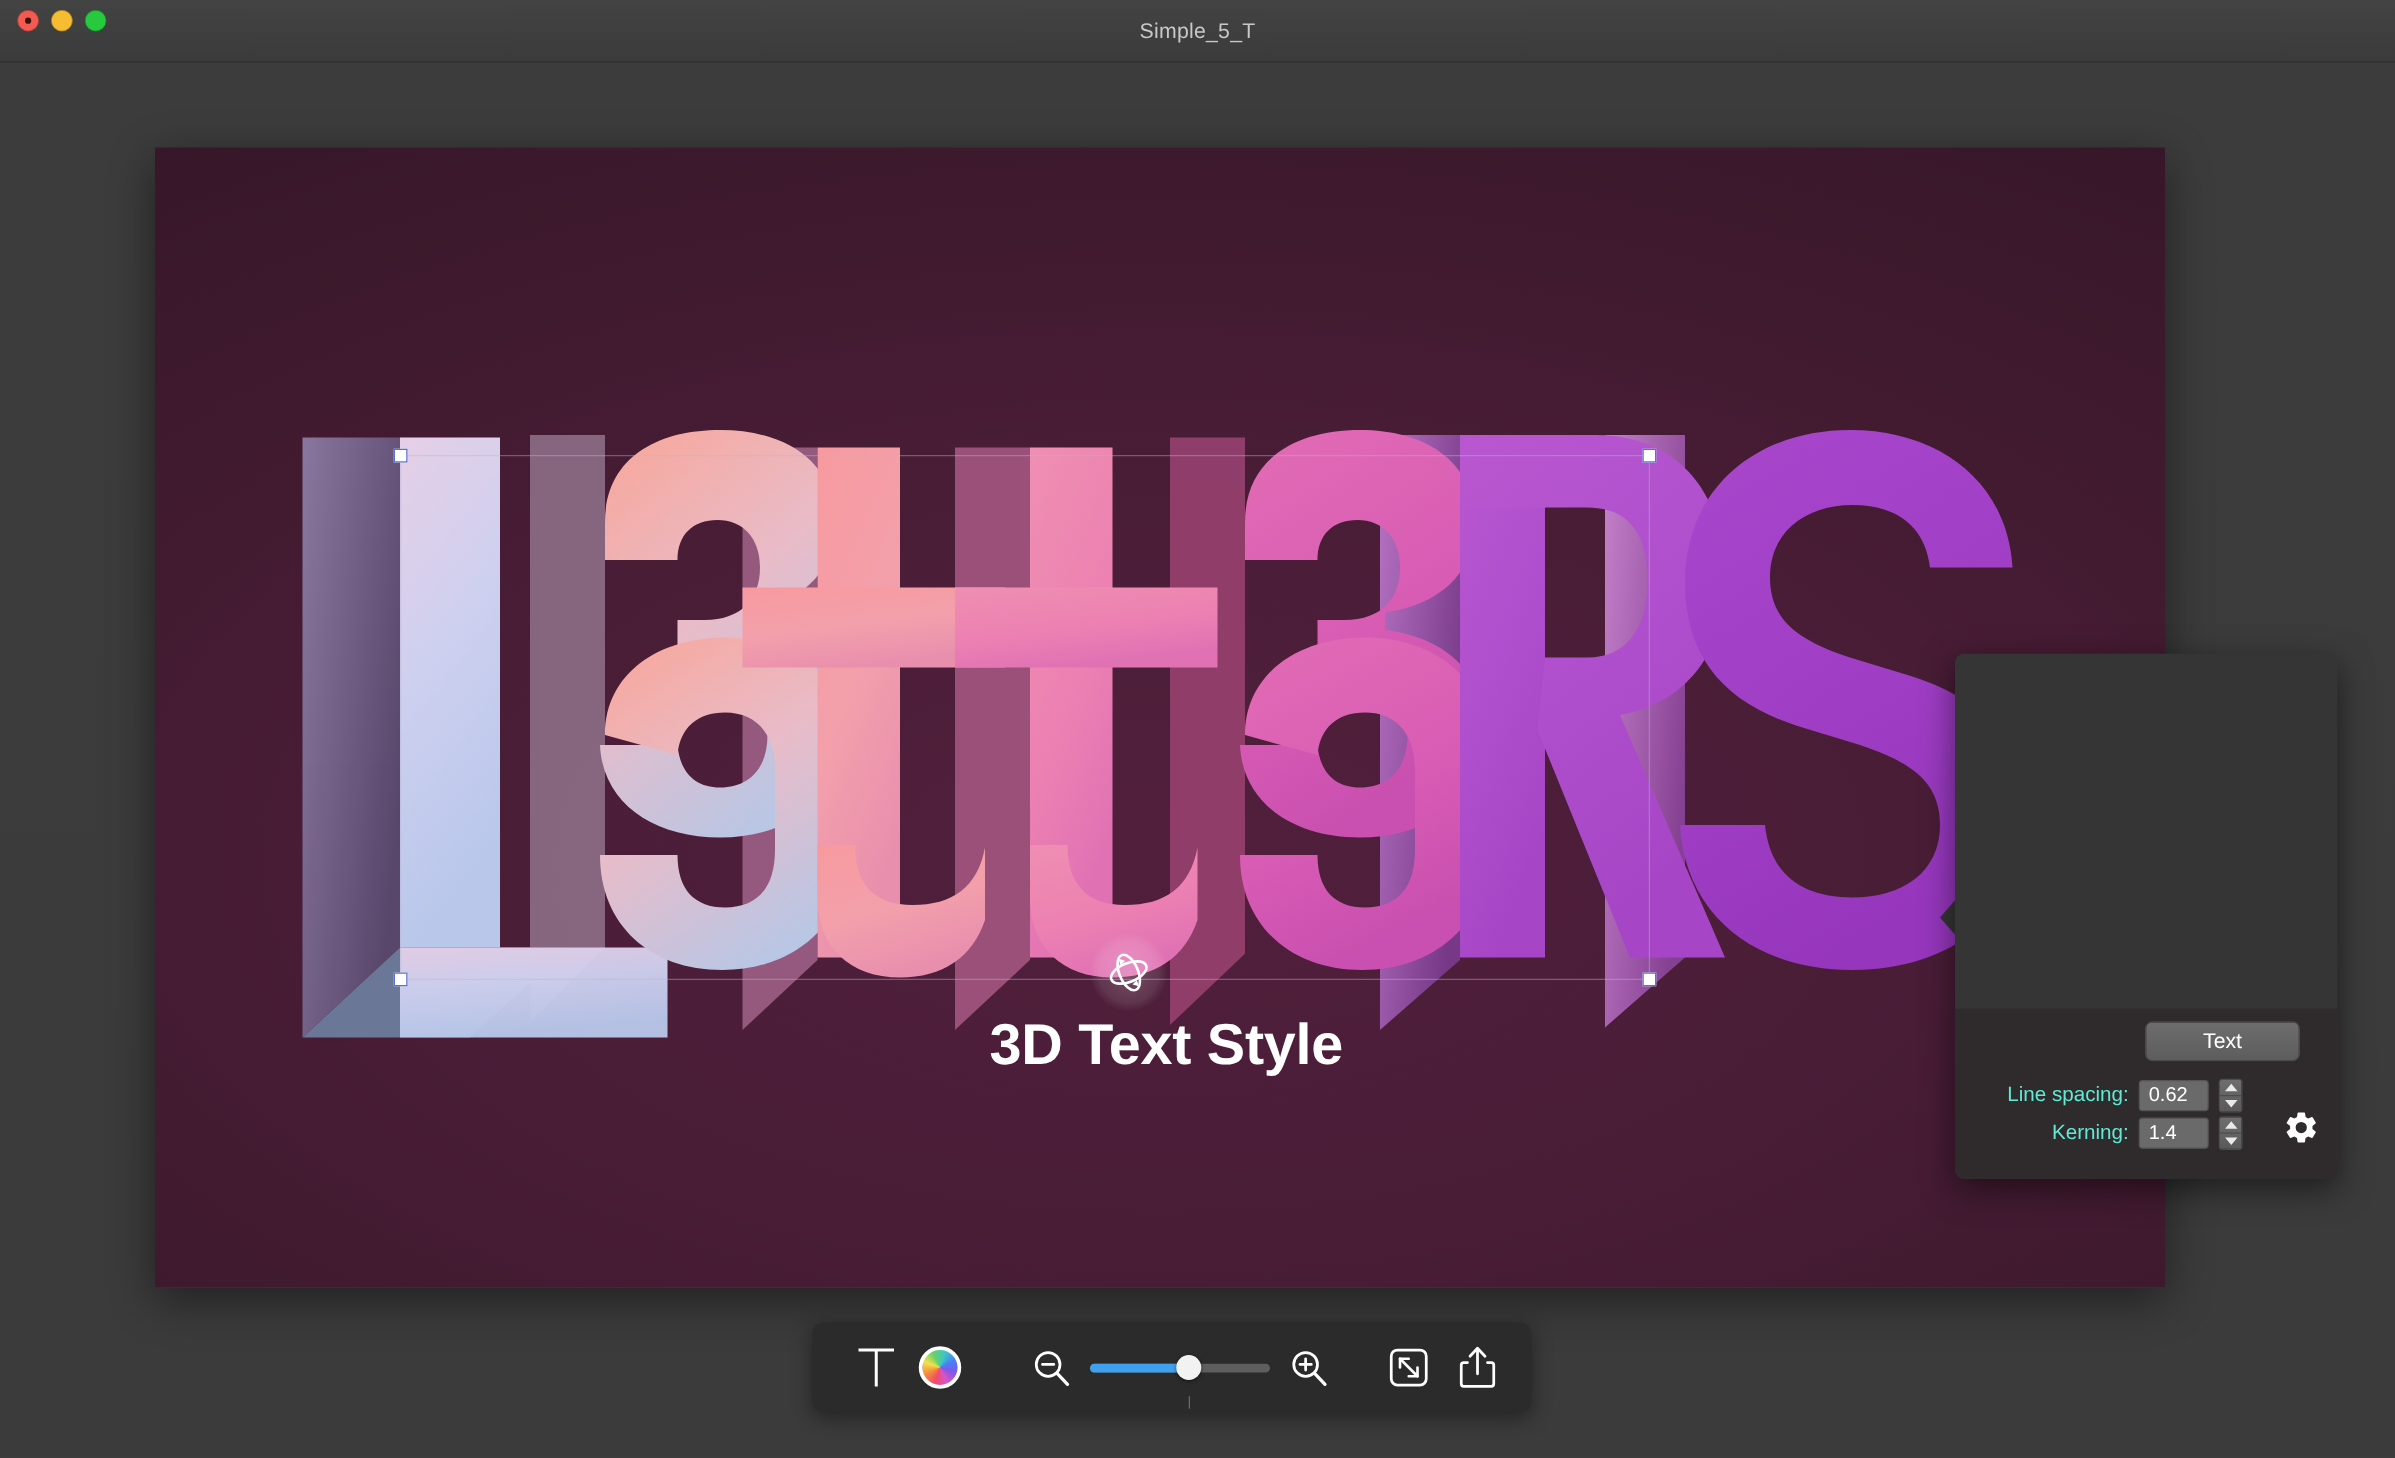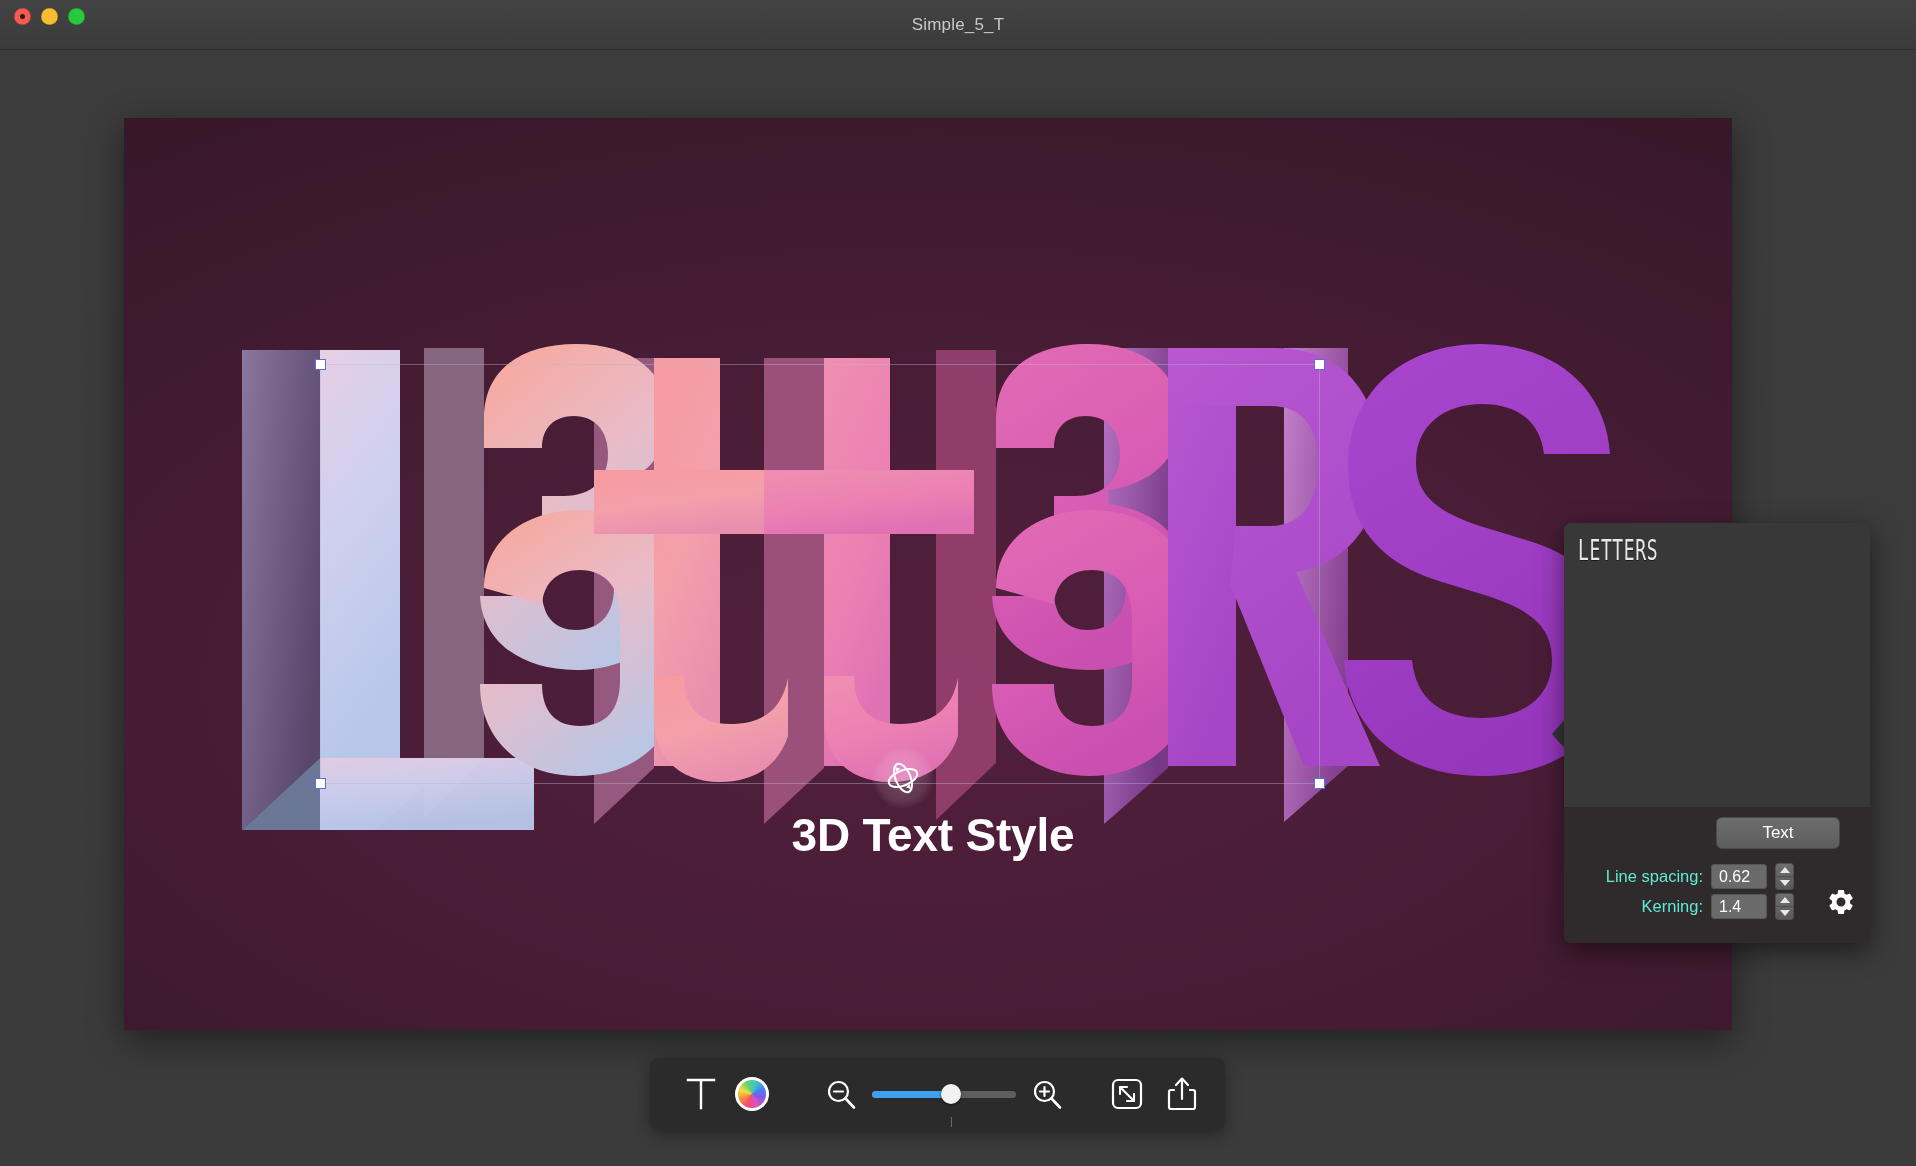--- a/index.html
+++ b/index.html
@@ -423,23 +423,20 @@
       </div>
       <div id="btn-color-tool" class="edge-btn">
         <span class="wheel"></span>
       </div>
     </div>
   </div>
 
   <div id="panel-notch"></div>
   <div id="panel">
 
-    <div id="text-editor">
-      <div id="editor-value">LETTERS</div>
-    </div>
 
     <div id="panel-controls">
 
       <div id="align-row">
         <div class="align-btn left active">
           <span class="bar"></span><span class="bar"></span><span class="bar"></span><span class="bar"></span><span class="bar"></span>
         </div>
         <div class="align-btn center">
           <span class="bar"></span><span class="bar"></span><span class="bar"></span><span class="bar"></span><span class="bar"></span>
         </div>

